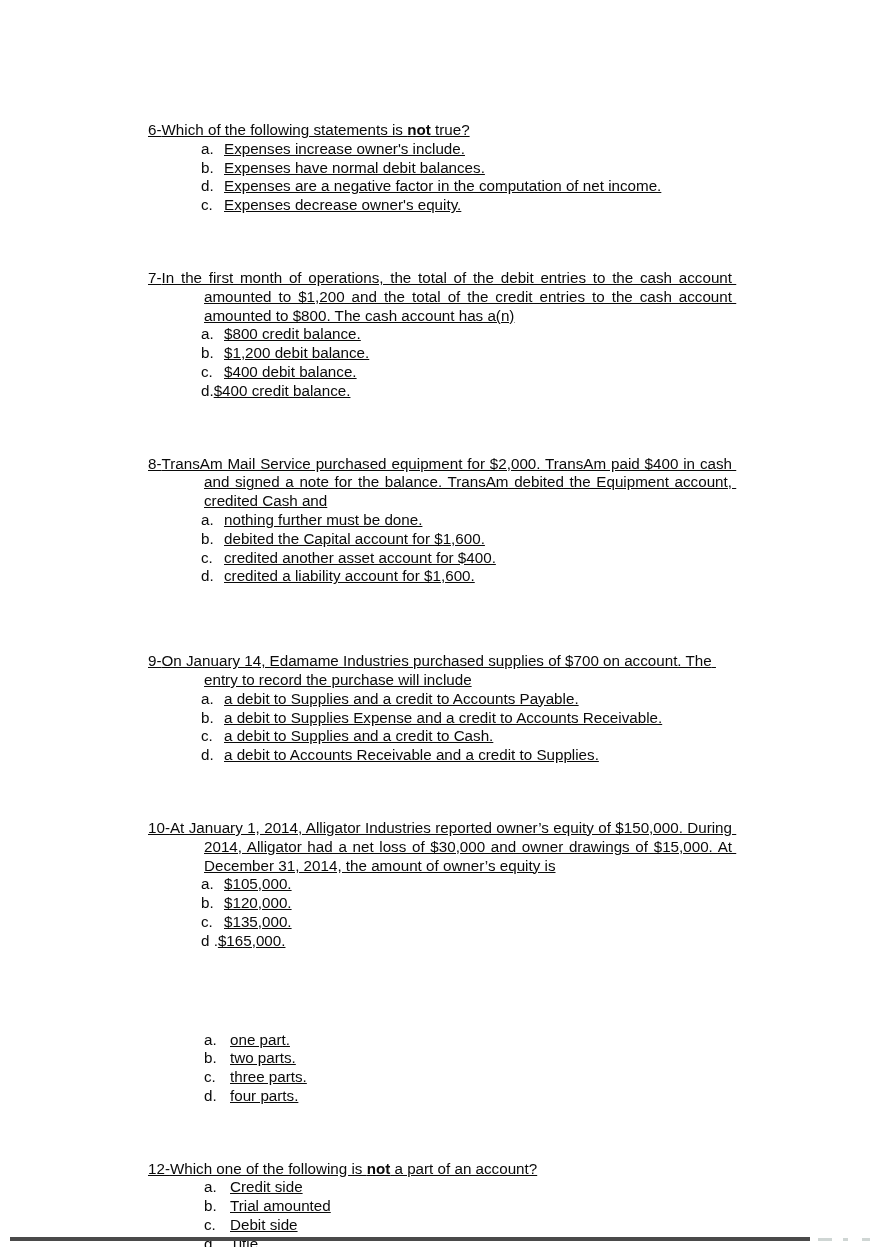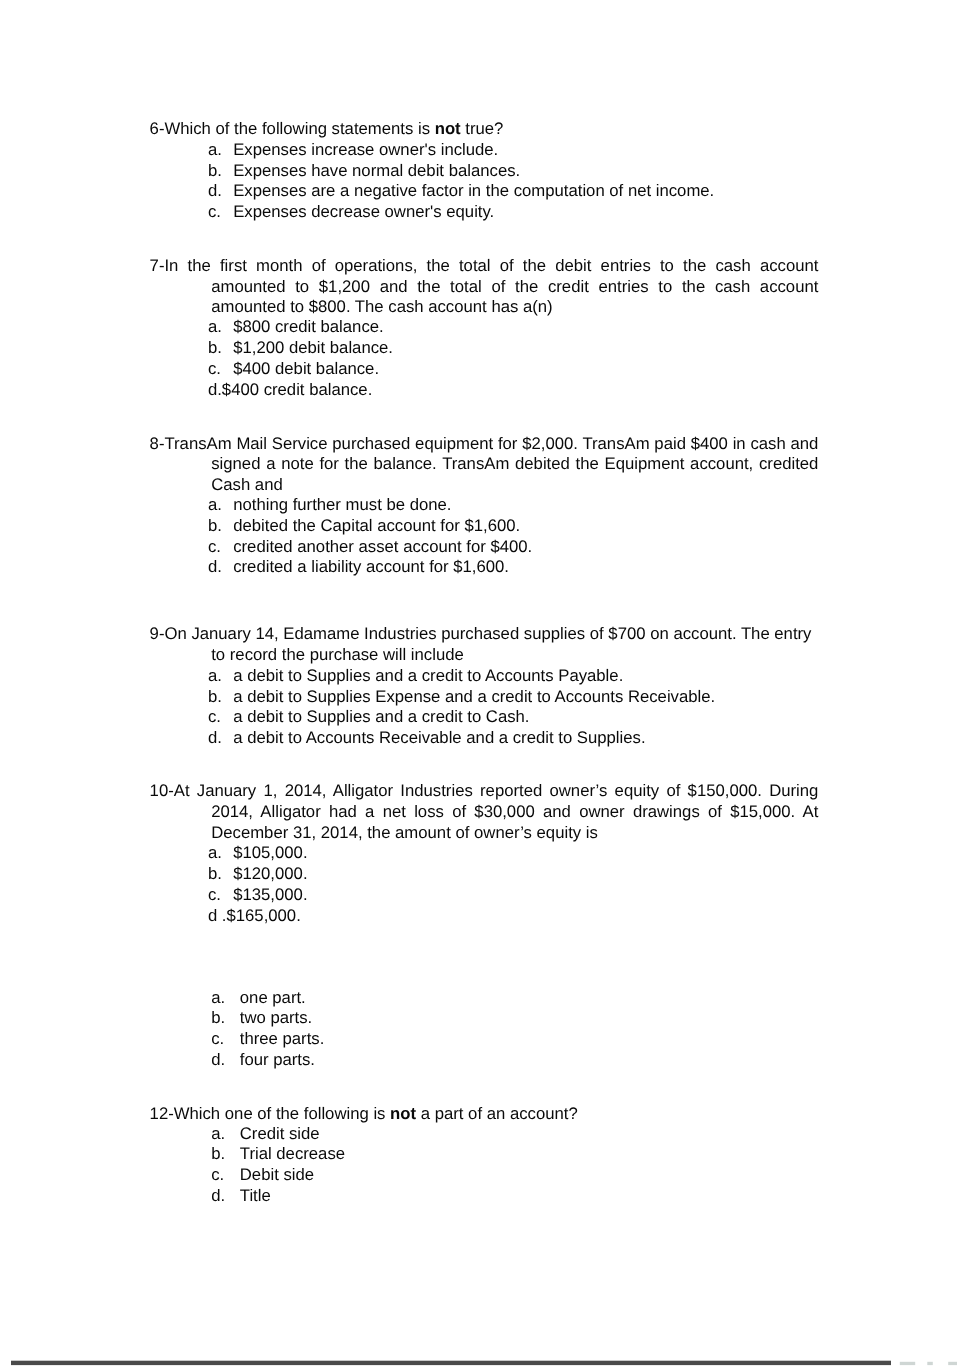--- a/index.html
+++ b/index.html
@@ -23,22 +23,23 @@
   }
   #content {
     position: absolute;
     left: 132px;
     top: 105px;
     width: 616px;
   }
 
   
   .q-block {
-    margin: 4px;
+    margin: 16px;
     padding: 0;
+    text-decoration: underline;
   }
   .q-stem {
     margin: 0;
     font-size: 15.2px;
     line-height: 18.8px;
     padding-left: 56px;
     text-indent: -56px;
     white-space: pre-wrap;
   }
   .q-stem.justified {
@@ -166,21 +167,21 @@
           <li class="opt"><span class="indent" style="width: 56px;"></span><span class="opt-letter">b.</span><span class="opt-text">two parts.</span></li>
           <li class="opt"><span class="indent" style="width: 56px;"></span><span class="opt-letter">c.</span><span class="opt-text">three parts.</span></li>
           <li class="opt"><span class="indent" style="width: 56px;"></span><span class="opt-letter">d.</span><span class="opt-text">four parts.</span></li>
         </ul>
       </div>
       <div style="height: 22px;"></div>
       <div class="q-block">
         <p class="q-stem"><span class="q-num">12-</span><span class="stem-text">Which one of the following is </span><b>not</b><span class="stem-text"> a part of an account?</span></p>
         <ul class="options wide-gap">
           <li class="opt"><span class="indent" style="width: 56px;"></span><span class="opt-letter">a.</span><span class="opt-text">Credit side</span></li>
-          <li class="opt"><span class="indent" style="width: 56px;"></span><span class="opt-letter">b.</span><span class="opt-text">Trial decrease</span></li>
+          <li class="opt"><span class="indent" style="width: 56px;"></span><span class="opt-letter">b.</span><span class="opt-text">Trial amounted</span></li>
           <li class="opt"><span class="indent" style="width: 56px;"></span><span class="opt-letter">c.</span><span class="opt-text">Debit side</span></li>
           <li class="opt"><span class="indent" style="width: 56px;"></span><span class="opt-letter">d.</span><span class="opt-text">Title</span></li>
         </ul>
       </div>
     </div>
 
   <div id="scan-bar"></div>
   <div id="scan-speck-a"></div>
   <div id="scan-speck-b"></div>
   <div id="scan-speck-c"></div>

